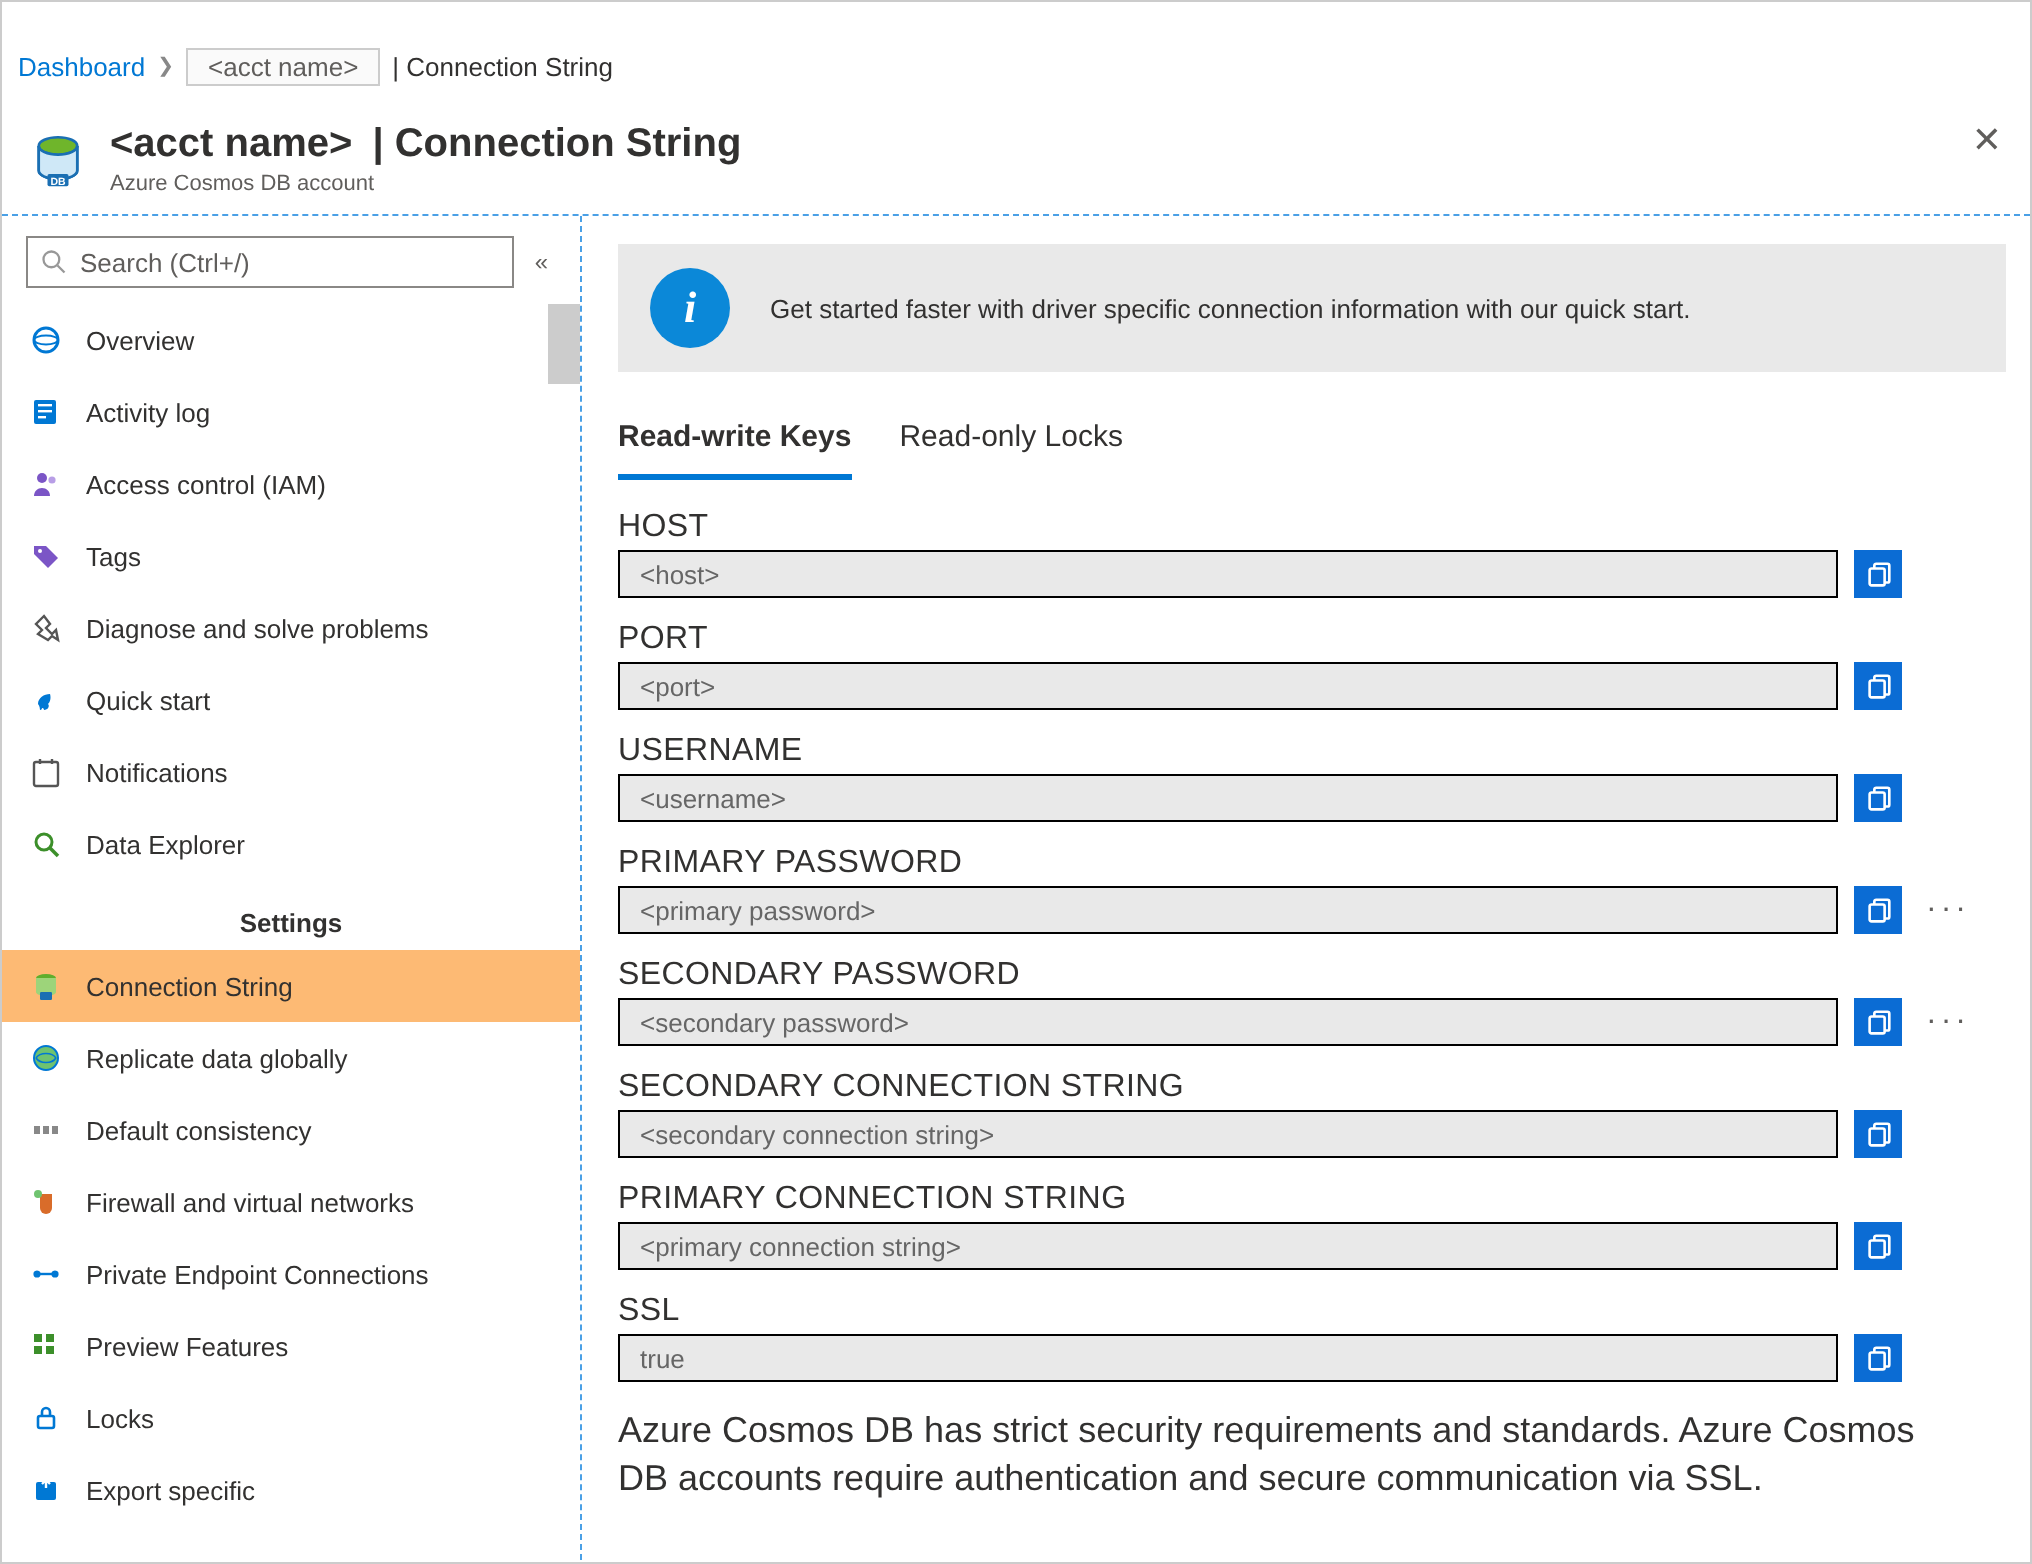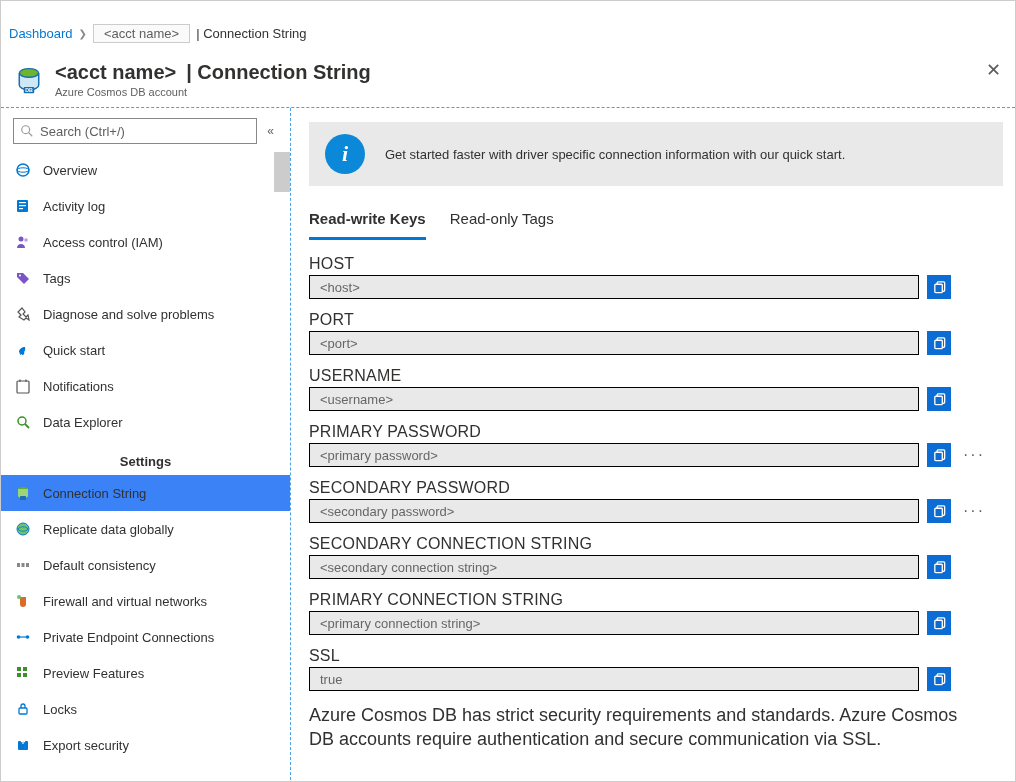--- a/index.html
+++ b/index.html
@@ -26,21 +26,21 @@
 .sidebar { width: 290px; border-right: 1px dashed #4aa0e6; overflow-y: auto; position: relative; }
 .search-row { display: flex; align-items: center; padding: 10px 12px 8px; gap: 6px; }
 .search-box { flex: 1; display: flex; align-items: center; border: 1px solid #8a8886; height: 26px; padding: 0 6px; color: #605e5c; gap: 6px; }
 .search-box svg { opacity: 0.6; }
 .search-ph { color: #605e5c; font-size: 13px; }
 .collapse-chev { color: #605e5c; font-size: 12px; padding: 2px 4px; cursor: pointer; }
 .scrollbar-hint { position: absolute; right: 0; top: 44px; width: 16px; height: 40px; background: #ccc; }
 
 .nav-list { list-style: none; }
 .nav-item { display: flex; align-items: center; height: 36px; padding: 0 14px; gap: 12px; cursor: pointer; }
-.nav-item.selected { background: #3b82f6; }
+.nav-item.selected { background: #fdba74; }
 .nav-icon { width: 16px; height: 16px; display: flex; align-items: center; justify-content: center; flex-shrink: 0; }
 .nav-label { font-size: 13px; color: #323130; }
 .nav-section { font-weight: 600; padding: 14px 14px 6px; font-size: 13px; display: block; text-align: center; }
 
 .content { flex: 1; overflow-y: auto; padding: 14px 12px 20px 18px; }
 .info-banner { background: #e9e9e9; display: flex; align-items: center; padding: 12px 16px; gap: 20px; margin-bottom: 18px; }
 .info-icon { width: 40px; height: 40px; border-radius: 50%; background: #0b88d8; display: flex; align-items: center; justify-content: center; flex-shrink: 0; }
 .info-icon-inner { color: #fff; font-family: "Times New Roman", serif; font-style: italic; font-weight: bold; font-size: 22px; }
 .banner-text { font-size: 13px; color: #323130; }
 
@@ -250,36 +250,36 @@
           </span>
         <span class="nav-label">Locks</span>
       </li>
       <li class="nav-item">
         <span class="nav-icon">
             <svg width="16" height="16" viewBox="0 0 16 16">
               <rect x="3" y="4" width="10" height="9" rx="1" fill="#0078d4"></rect>
               <path d="M8 2v5M6 5l2-2 2 2" fill="none" stroke="#fff" stroke-width="1.2"></path>
             </svg>
           </span>
-        <span class="nav-label">Export security</span>
+        <span class="nav-label">Export specific</span>
       </li>
     </ul>
   </div>
 
   <div class="content">
     <div class="info-banner">
       <div class="info-icon">
           <span class="info-icon-inner">i</span>
         </div>
       <span class="banner-text">Get started faster with driver specific connection information with our quick start.</span>
     </div>
 
     <div class="tabs">
       <div class="tab active">Read-write Keys</div>
-      <div class="tab">Read-only Tags</div>
+      <div class="tab">Read-only Locks</div>
     </div>
 
     <div id="fields-container">
         <div class="field-group">
           <div class="field-label">HOST</div>
           <div class="field-row">
             <div class="field-input">&lt;host&gt;</div>
             <div class="copy-btn">
               <svg width="15" height="15" viewBox="0 0 16 16">
                 <rect x="3" y="4.5" width="8" height="9" rx="1" fill="none" stroke="#fff" stroke-width="1.4"></rect>

